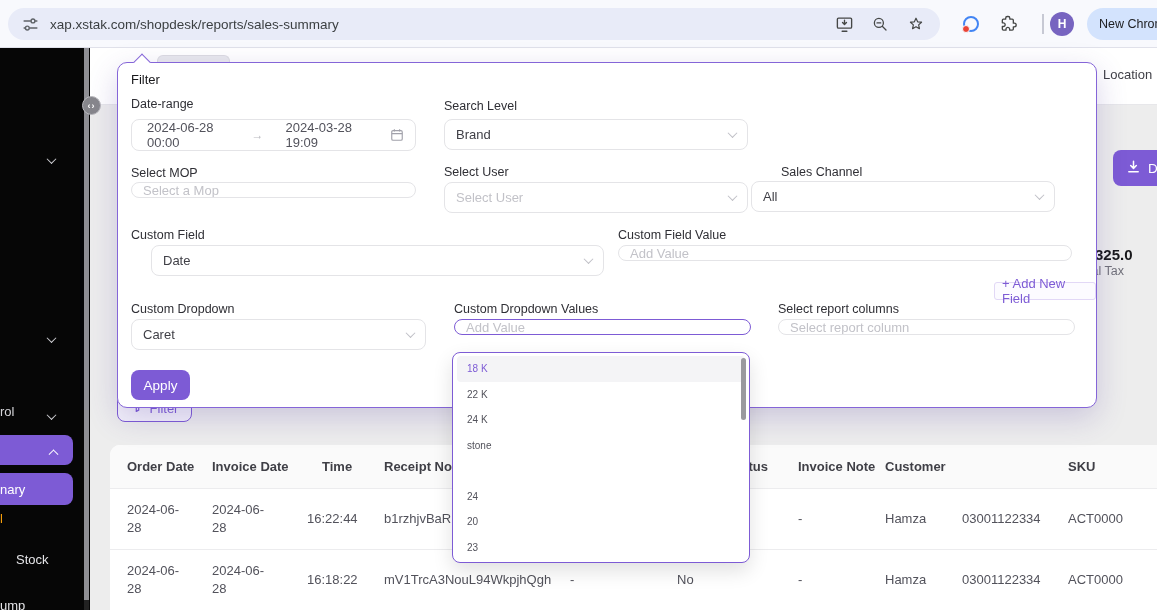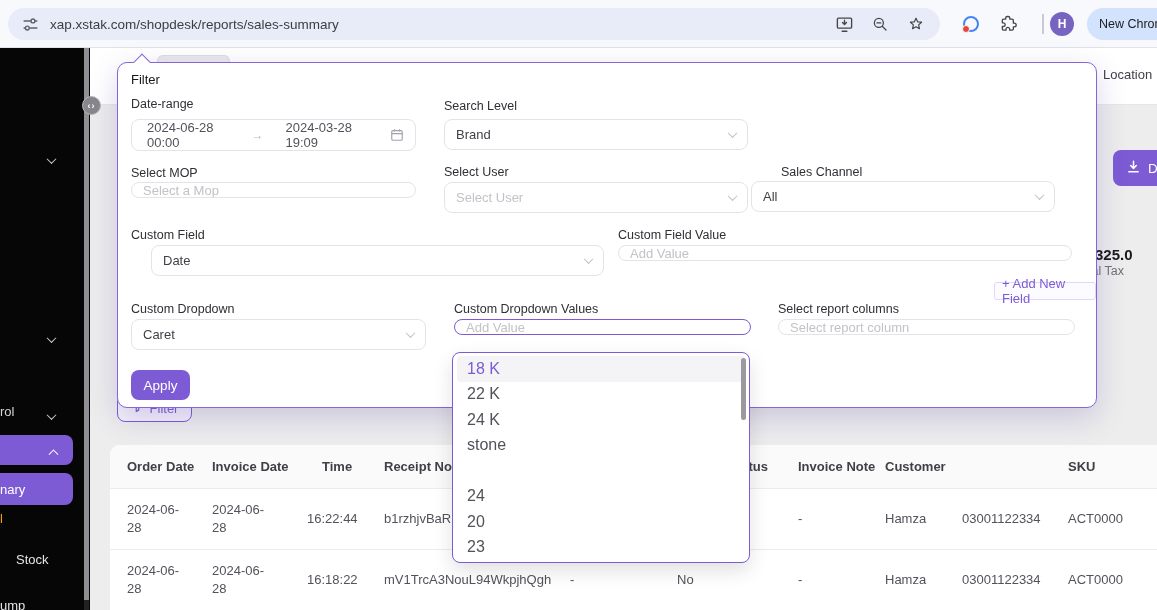--- a/index.html
+++ b/index.html
@@ -69,21 +69,21 @@
   .ph{color:#c2c2c8;}
   .chev{display:inline-block;width:7px;height:7px;border-right:1.6px solid currentColor;border-bottom:1.6px solid currentColor;transform:rotate(45deg) translate(-1px,-1px);}
   .chev.up{transform:rotate(225deg) translate(-2px,-2px);}
   .chev.gray{color:#bfbfc6;}
   .date-field{gap:22px;cursor:pointer;padding-left:15px;}
   .date-field .arrow{color:#b9b9bf;font-size:12px;}
   .add-field-btn{position:absolute;left:876px;top:219px;height:18px;padding:0 7px;background:#fcfbff;border:1px solid #e2d8f6;border-radius:3px;color:#7d5bd5;font-size:13px;display:flex;align-items:center;cursor:pointer;}
   .apply-btn{position:absolute;left:13px;top:307px;width:59px;height:30px;background:#7d5bd5;border:none;border-radius:8px;color:#fff;font-size:13.5px;display:flex;align-items:center;justify-content:center;cursor:pointer;font-family:inherit;}
   
   .popup{position:absolute;left:452px;top:352px;width:298px;height:211px;background:#fff;border:1.5px solid #7d5bd5;border-radius:8px;box-shadow:0 8px 20px rgba(0,0,0,.12);z-index:20;padding-top:3px;}
-  .opt{height:25.5px;margin:0 4px;border-radius:4px;display:flex;align-items:center;padding-left:10px;font-size:16px;color:#52525b;cursor:pointer;}
+  .opt{height:25.5px;margin:0 4px;border-radius:4px;display:flex;align-items:center;padding-left:10px;font-size:10px;color:#52525b;cursor:pointer;}
   .opt.hl{background:#f4f4f6;color:#7d5bd5;}
   .popup-scroll{position:absolute;right:3px;top:5px;width:5px;height:62px;background:#99999e;border-radius:3px;cursor:pointer;}
 </style>
 </head>
 <body>
 
 <div id="screen">
 
   <div class="browser-bar">
     <div class="omnibox">

